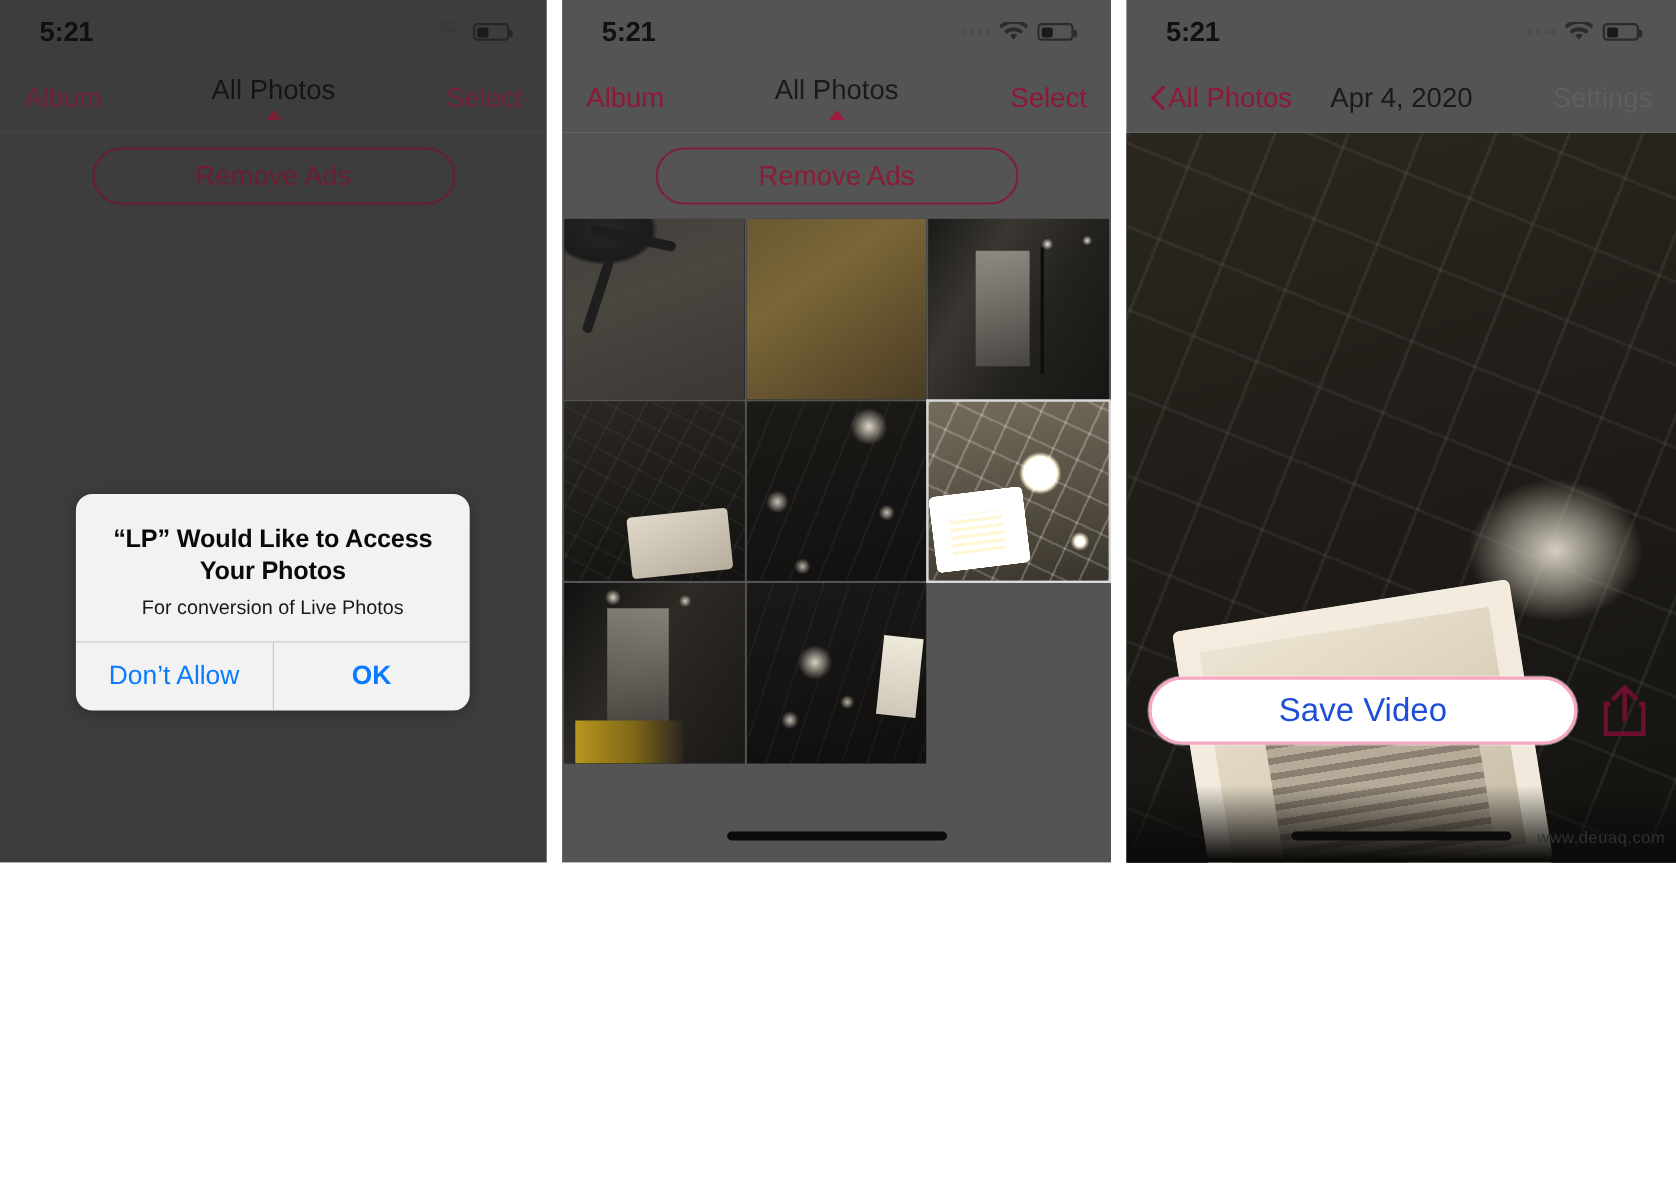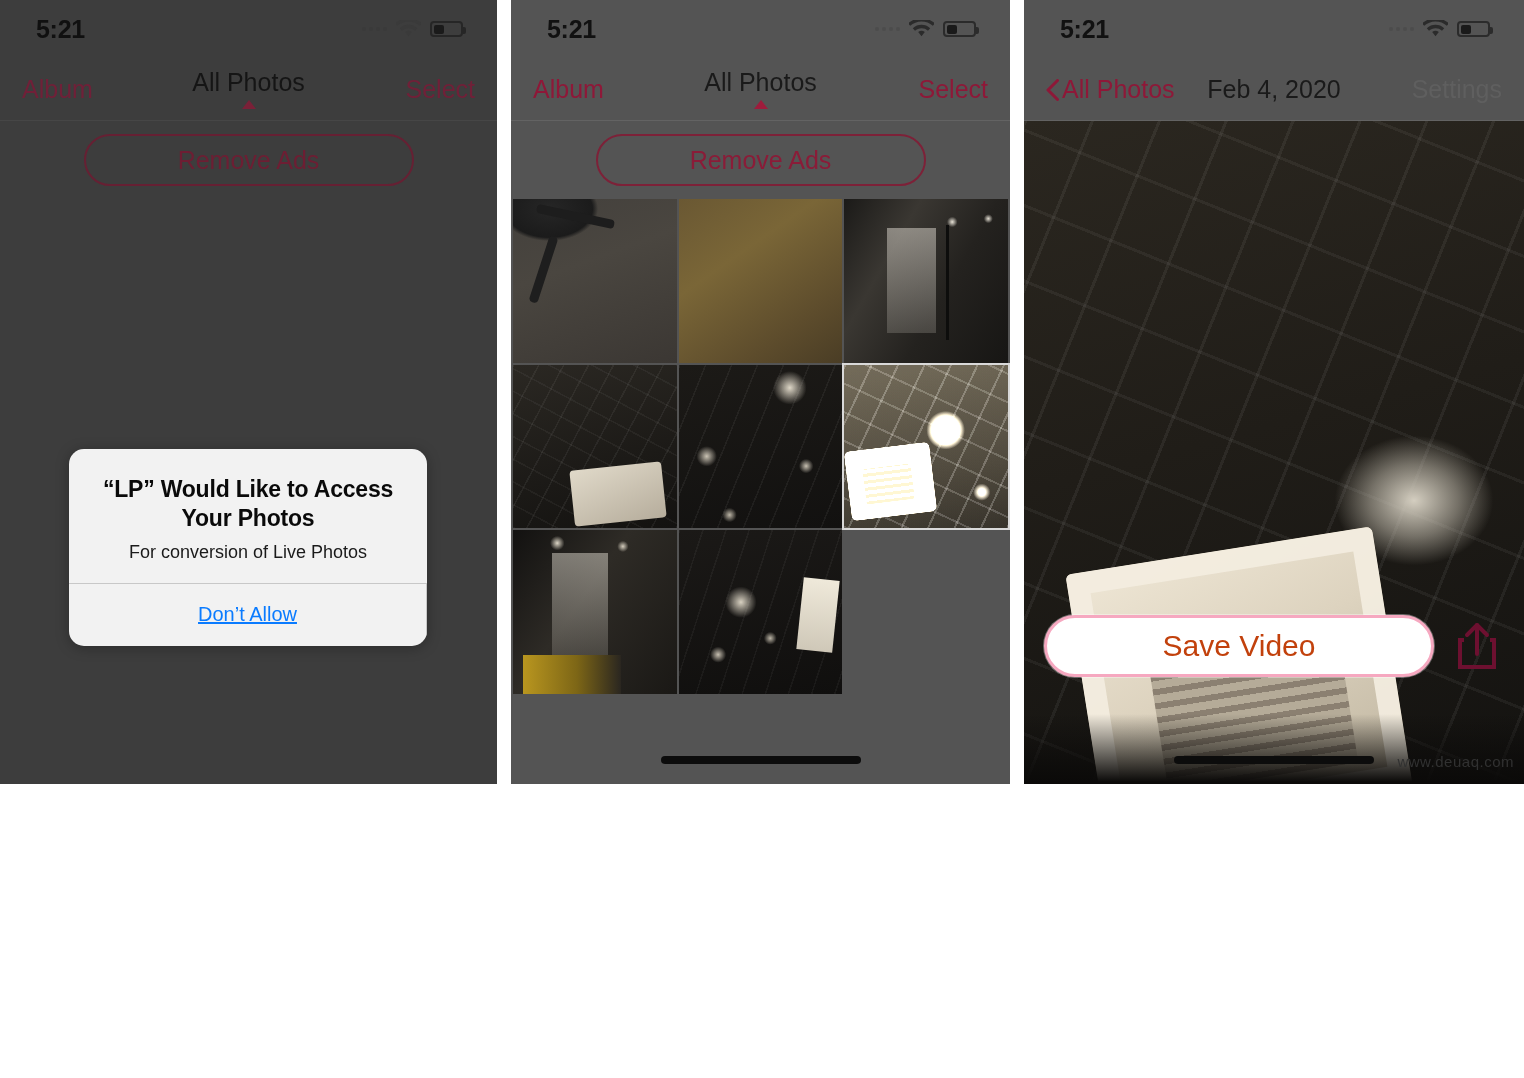--- a/index.html
+++ b/index.html
@@ -251,21 +251,21 @@
   .bottom{
     position:absolute;left:0;right:0;bottom:0;height:193px;
   }
   .save-row{
     position:absolute;left:0;right:0;top:22px;height:66px;
     display:flex;align-items:center;padding:0 14px 0 20px;box-sizing:border-box;
   }
   .save-btn{
     flex:1;height:62px;background:#ffffff;border:3px solid #f6a8c0;border-radius:31px;
     display:flex;align-items:center;justify-content:center;
-    font-size:30px;color:#c2410c;box-sizing:border-box;
+    font-size:30px;color:#1d4ed8;box-sizing:border-box;
     box-shadow:0 0 0 1px rgba(255,255,255,.35);
   }
   .share-btn{
     width:66px;height:66px;display:flex;align-items:center;justify-content:center;
     margin-left:10px;
   }
   .home-ind{
     position:absolute;left:50%;transform:translateX(-50%);
     bottom:20px;width:200px;height:8px;border-radius:4px;background:#0c0c0c;
   }
@@ -283,21 +283,21 @@
   .dlg-body{padding:26px 22px 20px;text-align:center;}
   .dlg-title{
     font-size:23px;font-weight:bold;color:#0a0a0a;line-height:1.26;
     letter-spacing:-0.2px;
   }
   .dlg-msg{font-size:18px;color:#1a1a1a;margin-top:9px;}
   .dlg-sep{height:1px;background:#c8c8c8;}
   .dlg-actions{display:flex;height:62px;}
   .dlg-btn{
     flex:1;display:flex;align-items:center;justify-content:center;
-    font-size:20px;color:#0a7bff;text-decoration:underline;
+    font-size:24px;color:#0a7bff;
   }
   .dlg-btn.bold{font-weight:bold;}
   .dlg-vsep{width:1px;background:#c8c8c8;}
 </style>
 </head>
 <body>
 
 <div class="screens">
 
   <div class="panel p1">
@@ -339,20 +339,21 @@
 
     <div class="dialog">
       <div class="dlg-body">
         <div class="dlg-title">“LP” Would Like to Access Your Photos</div>
         <div class="dlg-msg">For conversion of Live Photos</div>
       </div>
       <div class="dlg-sep"></div>
       <div class="dlg-actions">
         <div class="dlg-btn">Don’t Allow</div>
         <div class="dlg-vsep"></div>
+        <div class="dlg-btn bold">OK</div>
       </div>
     </div>
   </div>
 
   <div class="gap"></div>
 
   <div class="panel p2">
 
     <div class="statusbar">
       <div class="clock">5:21</div>
@@ -451,21 +452,21 @@
     <div class="navbar">
       <div class="nav-left back-wrap">
         <span class="chev">
           <svg width="13" height="22" viewBox="0 0 13 22">
               <path d="M11.5 1.5L2 11l9.5 9.5" stroke="#8e1838" stroke-width="3" fill="none" stroke-linecap="round" stroke-linejoin="round"></path>
             </svg>
         </span>
         <span>All Photos</span>
       </div>
       <div class="nav-center">
-        <div class="nav-title">Feb 4, 2020</div>
+        <div class="nav-title">Apr 4, 2020</div>
       </div>
       <div class="nav-right dim">Settings</div>
     </div>
     <div class="navdiv"></div>
 
 
     <div class="hero">
       <div class="ph hero-ac">
         <span class="unit">
             <span class="vent"></span>

